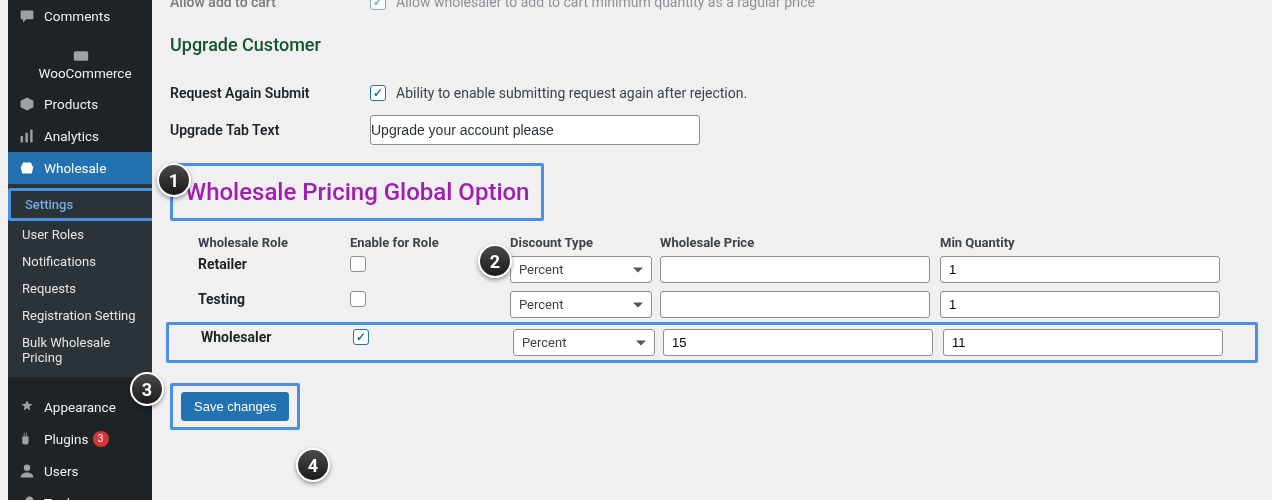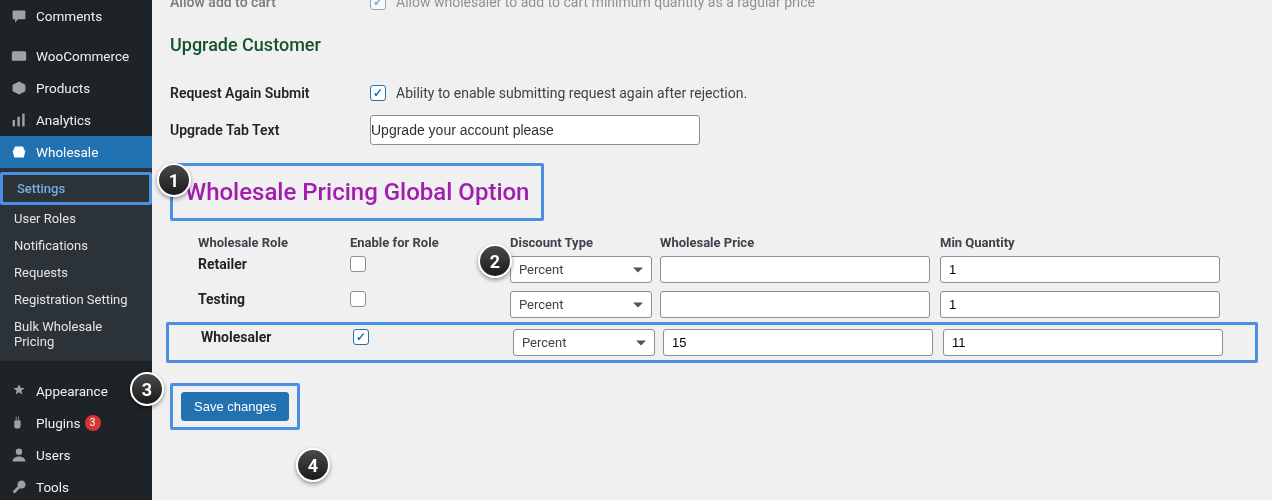--- a/index.html
+++ b/index.html
@@ -8,21 +8,21 @@
     background: #f0f0f1;
     font-size: 13px;
     color: #3c434a;
     overflow: hidden;
     width: 1272px;
     height: 500px;
     position: relative;
   }
   .sidebar {
     position: absolute;
-    left: 0; top: 0;
+    left: 8px; top: 0;
     width: 152px;
     height: 500px;
     background: #1d2327;
     color: #f0f0f1;
   }
   .sidebar-item {
     display: flex;
     align-items: center;
     padding: 7px 8px 7px 10px;
     color: #f0f0f1;
@@ -258,21 +258,21 @@
 
   <div class="sidebar-item">
     <span class="icon">
       <svg viewBox="0 0 20 20">
           <path d="M3 3h14a1 1 0 011 1v9a1 1 0 01-1 1H9l-4 4v-4H3a1 1 0 01-1-1V4a1 1 0 011-1z"></path>
         </svg>
     </span>
     <span>Comments</span>
   </div>
 
-  <div class="sidebar-item" style="margin-top:8px;">
+  <div class="sidebar-item" style="margin-top:8px;flex-direction:column;">
     <span class="icon">
       <svg viewBox="0 0 20 20">
           <rect x="1" y="4" width="18" height="12" rx="2"></rect>
         </svg>
     </span>
     <span>WooCommerce</span>
   </div>
 
   <div class="sidebar-item">
     <span class="icon">

